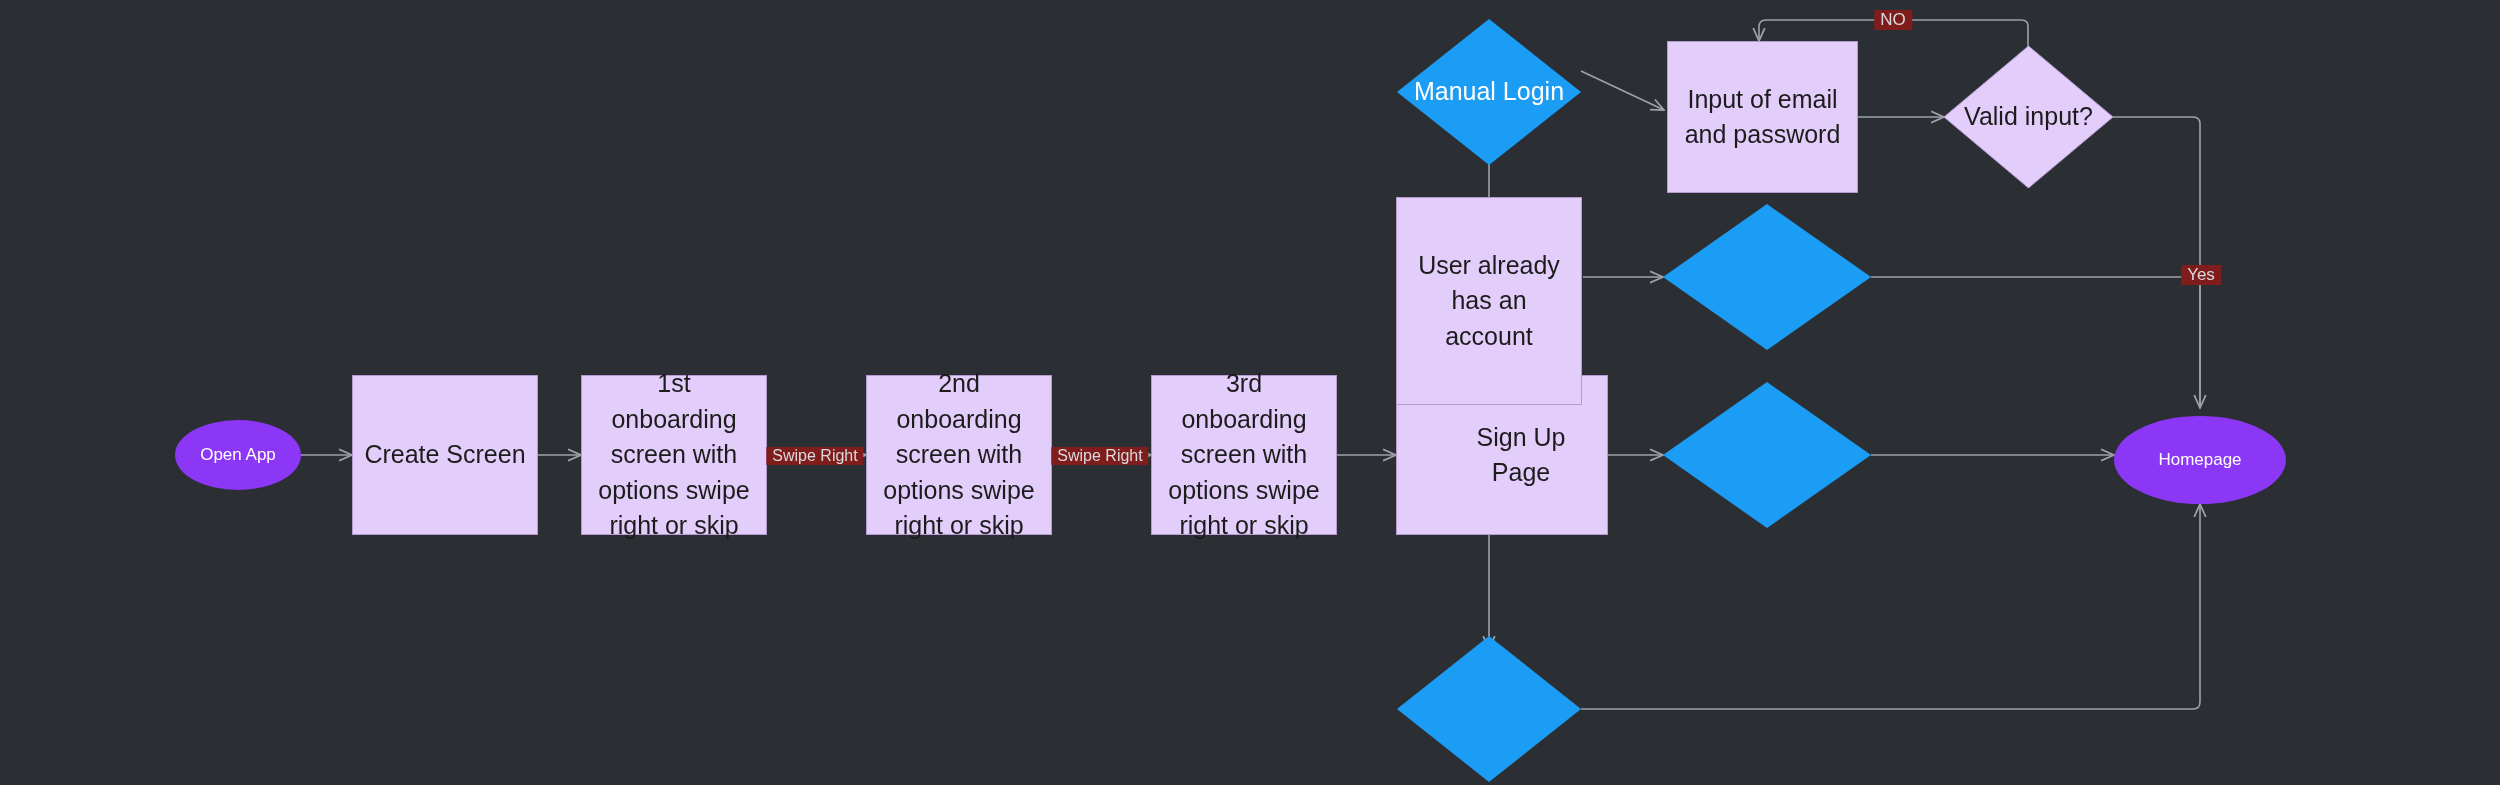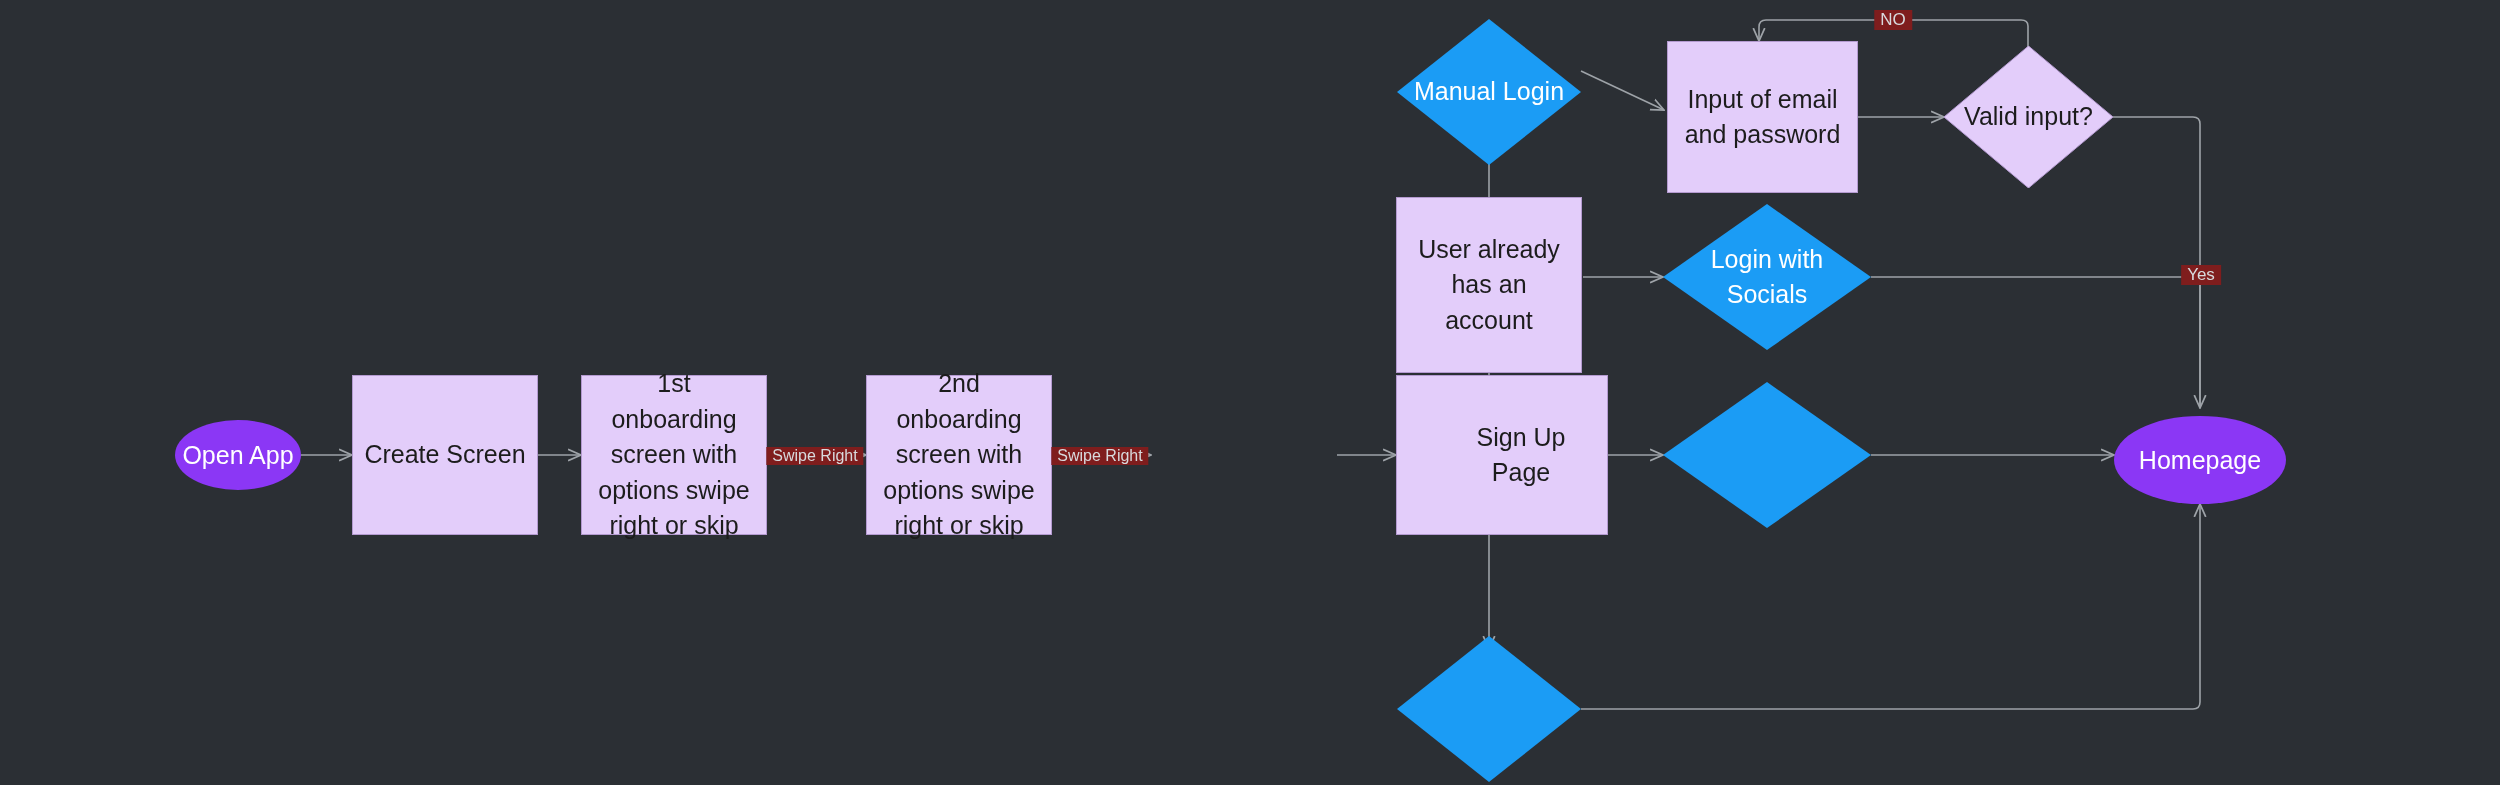--- a/index.html
+++ b/index.html
@@ -19,21 +19,21 @@
     border:1px solid #b49ad0;
     color:#1c1c1c;
     font-size:25px;
     line-height:1.42;
     padding:6px 10px;
   }
   .node.ellipse{
     background:#8b37f5;
     border-radius:50%;
     color:#ffffff;
-    font-size:25px;
+    font-size:17px;
   }
   .node.diamond{
     background:transparent;
   }
   .node.diamond .dshape{
     position:absolute;left:0;top:0;width:100%;height:100%;
   }
   .node.diamond .dlabel{
     position:relative;z-index:2;font-size:25px;line-height:1.42;
     color:#ffffff;text-align:center;width:86%;
@@ -110,26 +110,29 @@
   </div>
 
   <div class="node rect" style="left:581px;top:375px;width:186px;height:160px;">
     <span>1st onboarding screen with options swipe right or skip</span>
   </div>
 
   <div class="node rect" style="left:866px;top:375px;width:186px;height:160px;">
     <span>2nd onboarding screen with options swipe right or skip</span>
   </div>
 
+  <div class="node rect" style="left:1151px;top:375px;width:186px;height:160px;">
+    <span>3rd onboarding screen with options swipe right or skip</span>
+  </div>
 
   <div class="node rect" style="left:1396px;top:375px;width:212px;height:160px;padding-left:48px;">
     <span>Sign Up Page</span>
   </div>
 
-  <div class="node rect" style="left:1396px;top:197px;width:186px;height:176px;">
+  <div class="node rect" style="left:1396px;top:197px;width:186px;height:208px;">
     <span>User already has an account</span>
   </div>
 
   <div class="node diamond" style="left:1397px;top:19px;width:184px;height:146px;">
     <svg class="dshape" viewBox="0 0 184 146" preserveAspectRatio="none">
       <polygon points="92,0 184,73 92,146 0,73" fill="#1b9cf5"></polygon>
     </svg>
     <span class="dlabel">Manual Login</span>
   </div>
 
@@ -141,21 +144,20 @@
     <svg class="dshape" viewBox="0 0 169 142" preserveAspectRatio="none">
       <polygon points="84.5,0 169,71 84.5,142 0,71" fill="#e3cdfa" stroke="#b49ad0" stroke-width="1"></polygon>
     </svg>
     <span class="dlabel">Valid input?</span>
   </div>
 
   <div class="node diamond" style="left:1663px;top:204px;width:208px;height:146px;">
     <svg class="dshape" viewBox="0 0 208 146" preserveAspectRatio="none">
       <polygon points="104,0 208,73 104,146 0,73" fill="#1b9cf5"></polygon>
     </svg>
-    <span class="dlabel">Login with Socials</span>
   </div>
 
   <div class="node diamond" style="left:1663px;top:382px;width:208px;height:146px;">
     <svg class="dshape" viewBox="0 0 208 146" preserveAspectRatio="none">
       <polygon points="104,0 208,73 104,146 0,73" fill="#1b9cf5"></polygon>
     </svg>
   </div>
 
   <div class="node diamond" style="left:1397px;top:636px;width:184px;height:146px;">
     <svg class="dshape" viewBox="0 0 184 146" preserveAspectRatio="none">

